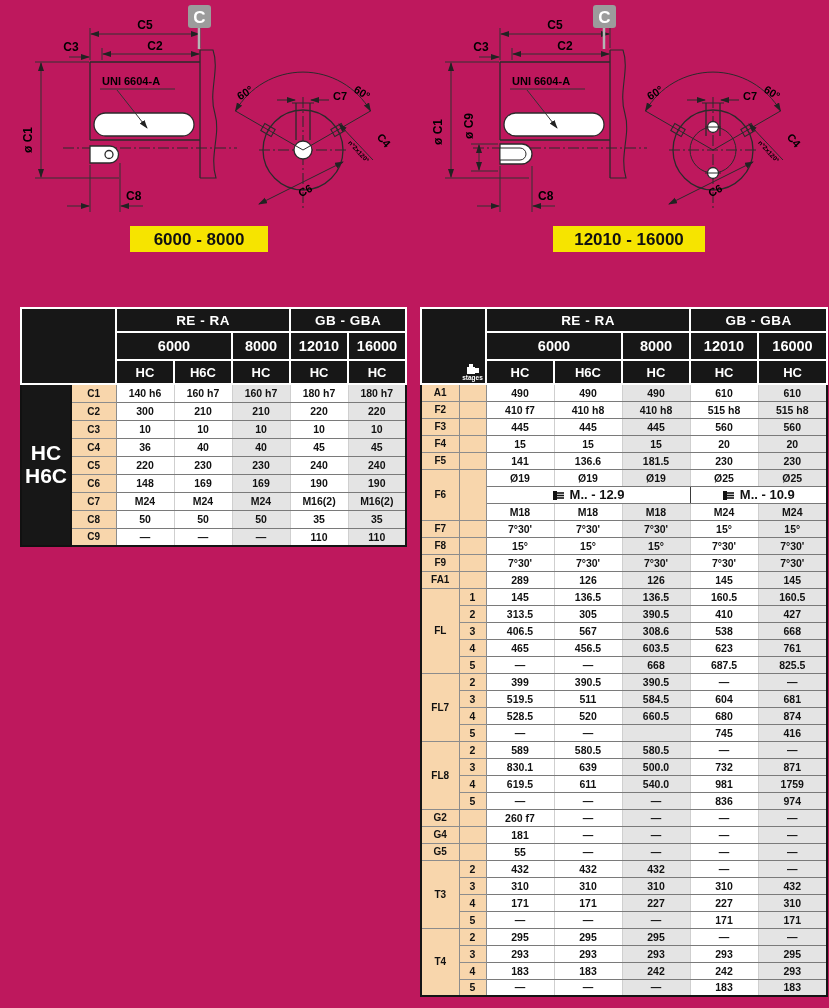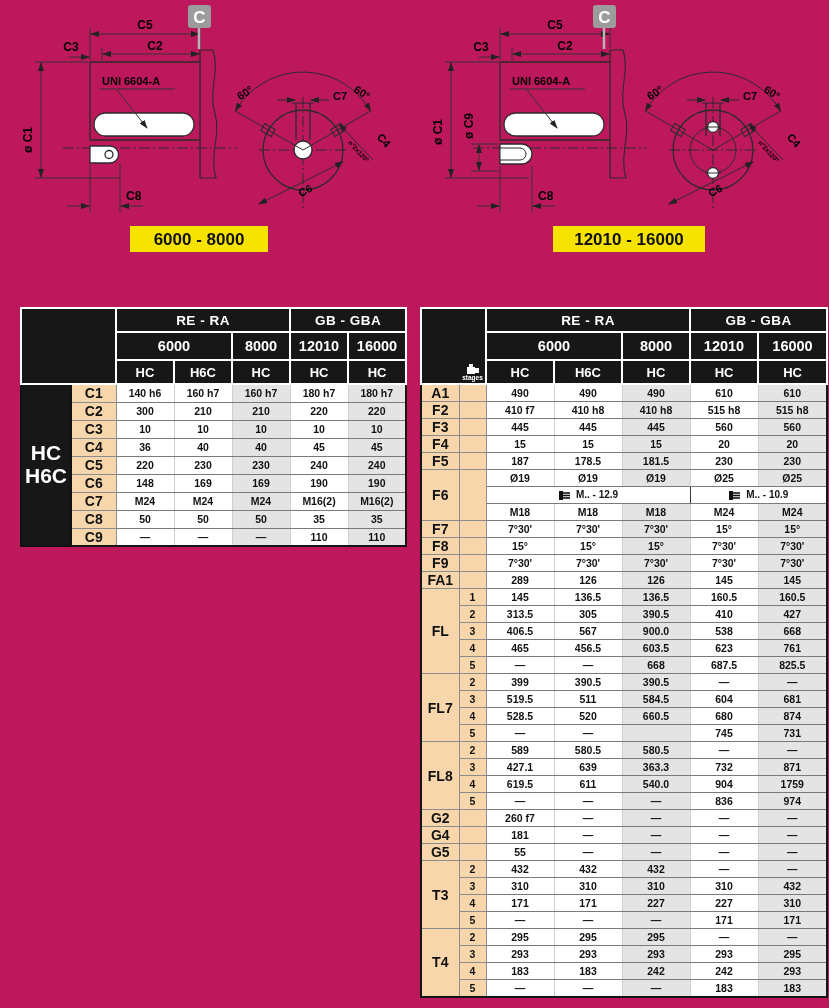--- a/index.html
+++ b/index.html
@@ -8,30 +8,30 @@
   svg text{font-family:"Liberation Sans",sans-serif;}
 
   
   table.ctable{border-collapse:collapse;table-layout:fixed;position:absolute;background:#fff;border:2.5px solid #151515;}
   .ctable th,.ctable td{padding:0;text-align:center;vertical-align:middle;overflow:hidden;white-space:nowrap;}
   .hdr{background:#171717;color:#fff;border:2px solid #fff;font-weight:bold;}
   .hdr.grp{font-size:13.5px;letter-spacing:.5px;}
   .hdr.sz{font-size:14.5px;}
   .hdr.var{font-size:13px;}
   .corner{background:#171717;border:2px solid #fff;position:relative;}
-  .rlabel{background:#f8d6ac;font-size:14px;font-weight:bold;border:1px solid #8c8c8c;}
+  .rlabel{background:#f8d6ac;font-size:10px;font-weight:bold;border:1px solid #8c8c8c;}
   .stage{background:#f8d6ac;font-size:10.5px;font-weight:bold;border:1px solid #8c8c8c;}
   .dcell{font-size:10.5px;font-weight:bold;background:#fff;
          border-top:1px solid #7a7a7a;border-bottom:1px solid #7a7a7a;
          border-left:1px solid #cfcfcf;border-right:1px solid #cfcfcf;}
   .shade{background:#e4e4e4;}
   .gdl{border-left:1.6px solid #3a3a3a !important;}
   .sideblock{background:#171717;color:#fff;border:2px solid #111;}
   .sideblock div{font-size:21px;font-weight:bold;line-height:1.08;}
-  .boltcell{background:#fff;font-size:10px;font-weight:bold;
+  .boltcell{background:#fff;font-size:13px;font-weight:bold;
             border-top:1px solid #7a7a7a;border-bottom:1px solid #7a7a7a;}
   .boltcell svg{vertical-align:middle;margin-right:5px;}
   #lt thead tr:nth-child(1),#rt thead tr:nth-child(1){height:24px;}
   #lt thead tr:nth-child(2),#rt thead tr:nth-child(2){height:28px;}
   #lt thead tr:nth-child(3),#rt thead tr:nth-child(3){height:24px;}
   #lt tbody tr{height:18px;}
   #rt tbody tr{height:17px;}
   #lt tbody tr:first-child td,#lt tbody tr:first-child th,
   #rt tbody tr:first-child td,#rt tbody tr:first-child th{border-top:2px solid #151515;}
   .stagesbox{position:absolute;bottom:2px;left:37px;width:27px;display:flex;flex-direction:column;align-items:center;gap:1px;color:#fff;}
@@ -382,22 +382,22 @@
           <td class="stage" rowspan="1"></td>
           <td class="dcell">15</td>
           <td class="dcell">15</td>
           <td class="dcell shade">15</td>
           <td class="dcell gdl">20</td>
           <td class="dcell shade">20</td>
         </tr>
         <tr>
           <th class="rlabel" rowspan="1">F5</th>
           <td class="stage" rowspan="1"></td>
-          <td class="dcell">187</td>
-          <td class="dcell">178.5</td>
+          <td class="dcell">141</td>
+          <td class="dcell">136.6</td>
           <td class="dcell shade">181.5</td>
           <td class="dcell gdl">230</td>
           <td class="dcell shade">230</td>
         </tr>
         <tr>
           <th class="rlabel" rowspan="3">F6</th>
           <td class="stage" rowspan="3"></td>
           <td class="dcell">Ø19</td>
           <td class="dcell">Ø19</td>
           <td class="dcell shade">Ø19</td>
@@ -475,21 +475,21 @@
           <td class="dcell">313.5</td>
           <td class="dcell">305</td>
           <td class="dcell shade">390.5</td>
           <td class="dcell gdl">410</td>
           <td class="dcell shade">427</td>
         </tr>
         <tr>
           <td class="stage">3</td>
           <td class="dcell">406.5</td>
           <td class="dcell">567</td>
-          <td class="dcell shade">900.0</td>
+          <td class="dcell shade">308.6</td>
           <td class="dcell gdl">538</td>
           <td class="dcell shade">668</td>
         </tr>
         <tr>
           <td class="stage">4</td>
           <td class="dcell">465</td>
           <td class="dcell">456.5</td>
           <td class="dcell shade">603.5</td>
           <td class="dcell gdl">623</td>
           <td class="dcell shade">761</td>
@@ -526,45 +526,45 @@
           <td class="dcell shade">660.5</td>
           <td class="dcell gdl">680</td>
           <td class="dcell shade">874</td>
         </tr>
         <tr>
           <td class="stage">5</td>
           <td class="dcell">—</td>
           <td class="dcell">—</td>
           <td class="dcell shade"></td>
           <td class="dcell gdl">745</td>
-          <td class="dcell shade">731</td>
+          <td class="dcell shade">416</td>
         </tr>
         <tr>
           <th class="rlabel" rowspan="4">FL8</th>
           <td class="stage">2</td>
           <td class="dcell">589</td>
           <td class="dcell">580.5</td>
           <td class="dcell shade">580.5</td>
           <td class="dcell gdl">—</td>
           <td class="dcell shade">—</td>
         </tr>
         <tr>
           <td class="stage">3</td>
-          <td class="dcell">427.1</td>
+          <td class="dcell">830.1</td>
           <td class="dcell">639</td>
-          <td class="dcell shade">363.3</td>
+          <td class="dcell shade">500.0</td>
           <td class="dcell gdl">732</td>
           <td class="dcell shade">871</td>
         </tr>
         <tr>
           <td class="stage">4</td>
           <td class="dcell">619.5</td>
           <td class="dcell">611</td>
           <td class="dcell shade">540.0</td>
-          <td class="dcell gdl">904</td>
+          <td class="dcell gdl">981</td>
           <td class="dcell shade">1759</td>
         </tr>
         <tr>
           <td class="stage">5</td>
           <td class="dcell">—</td>
           <td class="dcell">—</td>
           <td class="dcell shade">—</td>
           <td class="dcell gdl">836</td>
           <td class="dcell shade">974</td>
         </tr>

